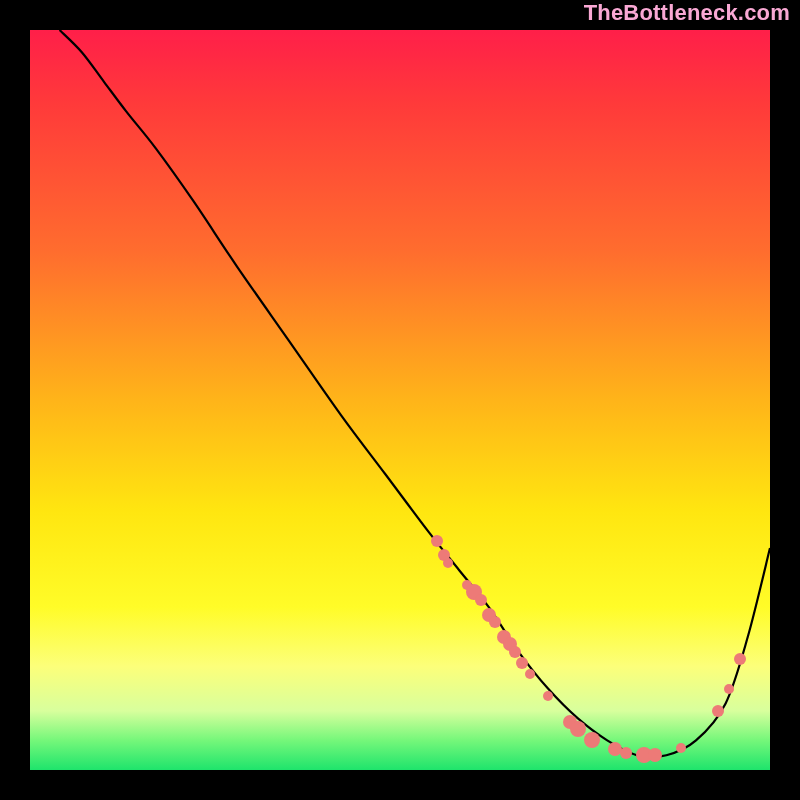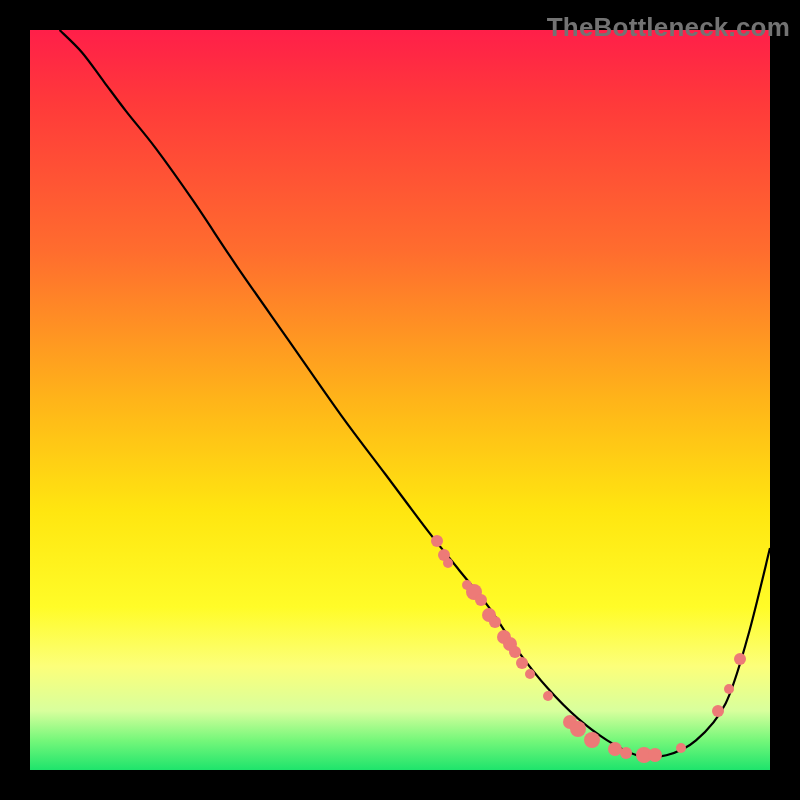--- a/index.html
+++ b/index.html
@@ -12,24 +12,24 @@
     font-family: Arial, Helvetica, sans-serif;
   }
   .frame {
     position: relative;
     width: 800px;
     height: 800px;
     background: #000;
   }
   .watermark {
     position: absolute;
-    top: 12px;
+    top: 0;
     right: 10px;
-    color: #737373;
-    font-size: 26px;
+    color: #f9a8d4;
+    font-size: 22px;
     font-weight: 600;
     letter-spacing: 0.2px;
     z-index: 5;
   }
   .plot-area {
     position: absolute;
     left: 30px;
     top: 30px;
     width: 740px;
     height: 740px;

